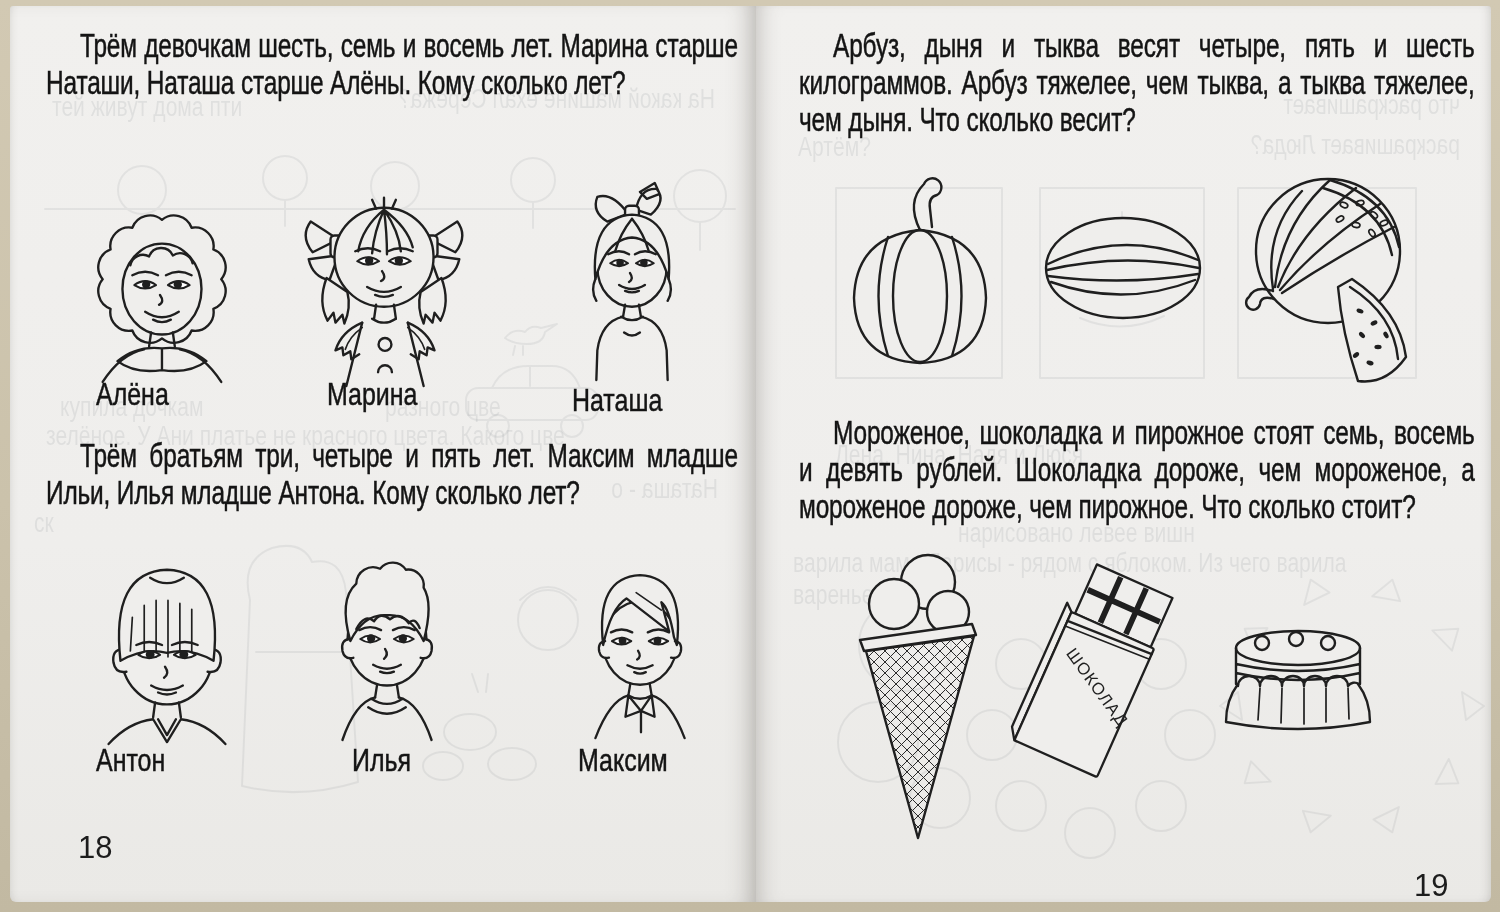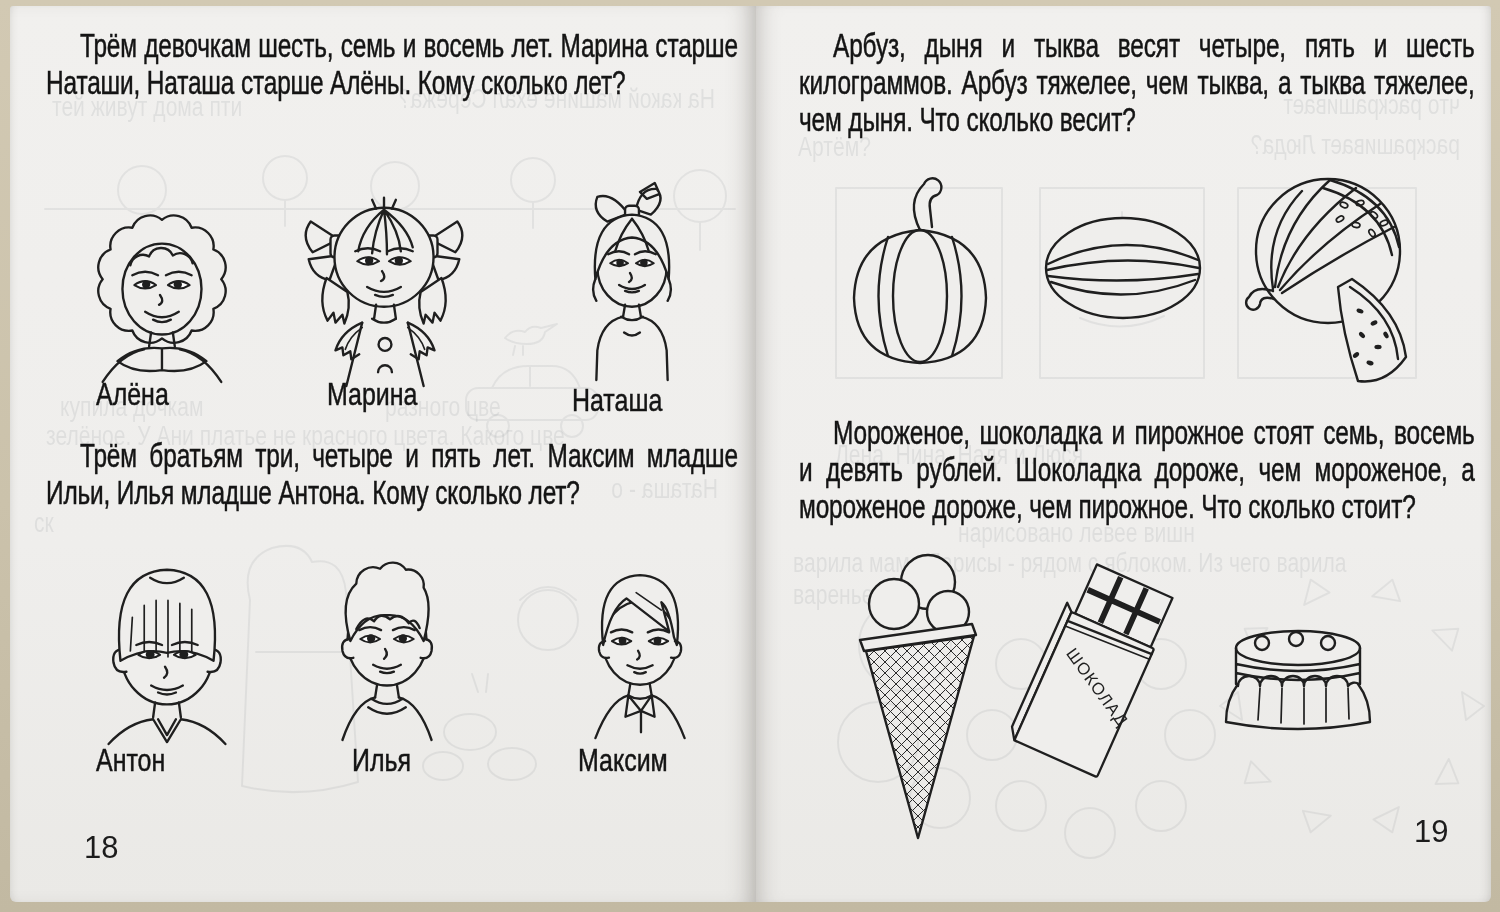--- a/index.html
+++ b/index.html
@@ -284,16 +284,16 @@
     <ellipse class="sf" cx="86" cy="26" rx="62" ry="17"></ellipse>
     <circle class="s" cx="50" cy="21" r="7"></circle>
       <circle class="s" cx="84" cy="17" r="7"></circle>
       <circle class="s" cx="116" cy="21" r="7"></circle>
     <path class="s" d="M24,26 V62 M148,26 V62 M24,42 Q86,56 148,42 M24,51 Q86,65 148,51"></path>
     <path class="s" d="M26,62 Q14,78 14,100 Q86,114 158,100 Q158,78 146,62"></path>
     <path class="s" d="M26,64 A11,10 0 0 1 48,64 A11,10 0 0 1 70,64 A11,10 0 0 1 92,64 A11,10 0 0 1 114,64 A11,10 0 0 1 136,64 A8,8 0 0 1 147,62"></path>
     <path class="s thin" d="M48,66 L46,98 M70,66 L69,101 M92,66 L92,102 M114,66 L114,100 M136,66 L137,97"></path>
   </svg>
 
-  <div class="pagenum" style="left:84px;top:830px;">18</div>
-  <div class="pagenum" style="left:1414px;top:814px;">19</div>
+  <div class="pagenum" style="left:78px;top:830px;">18</div>
+  <div class="pagenum" style="left:1414px;top:868px;">19</div>
 
 </div>
 
 </body></html>

